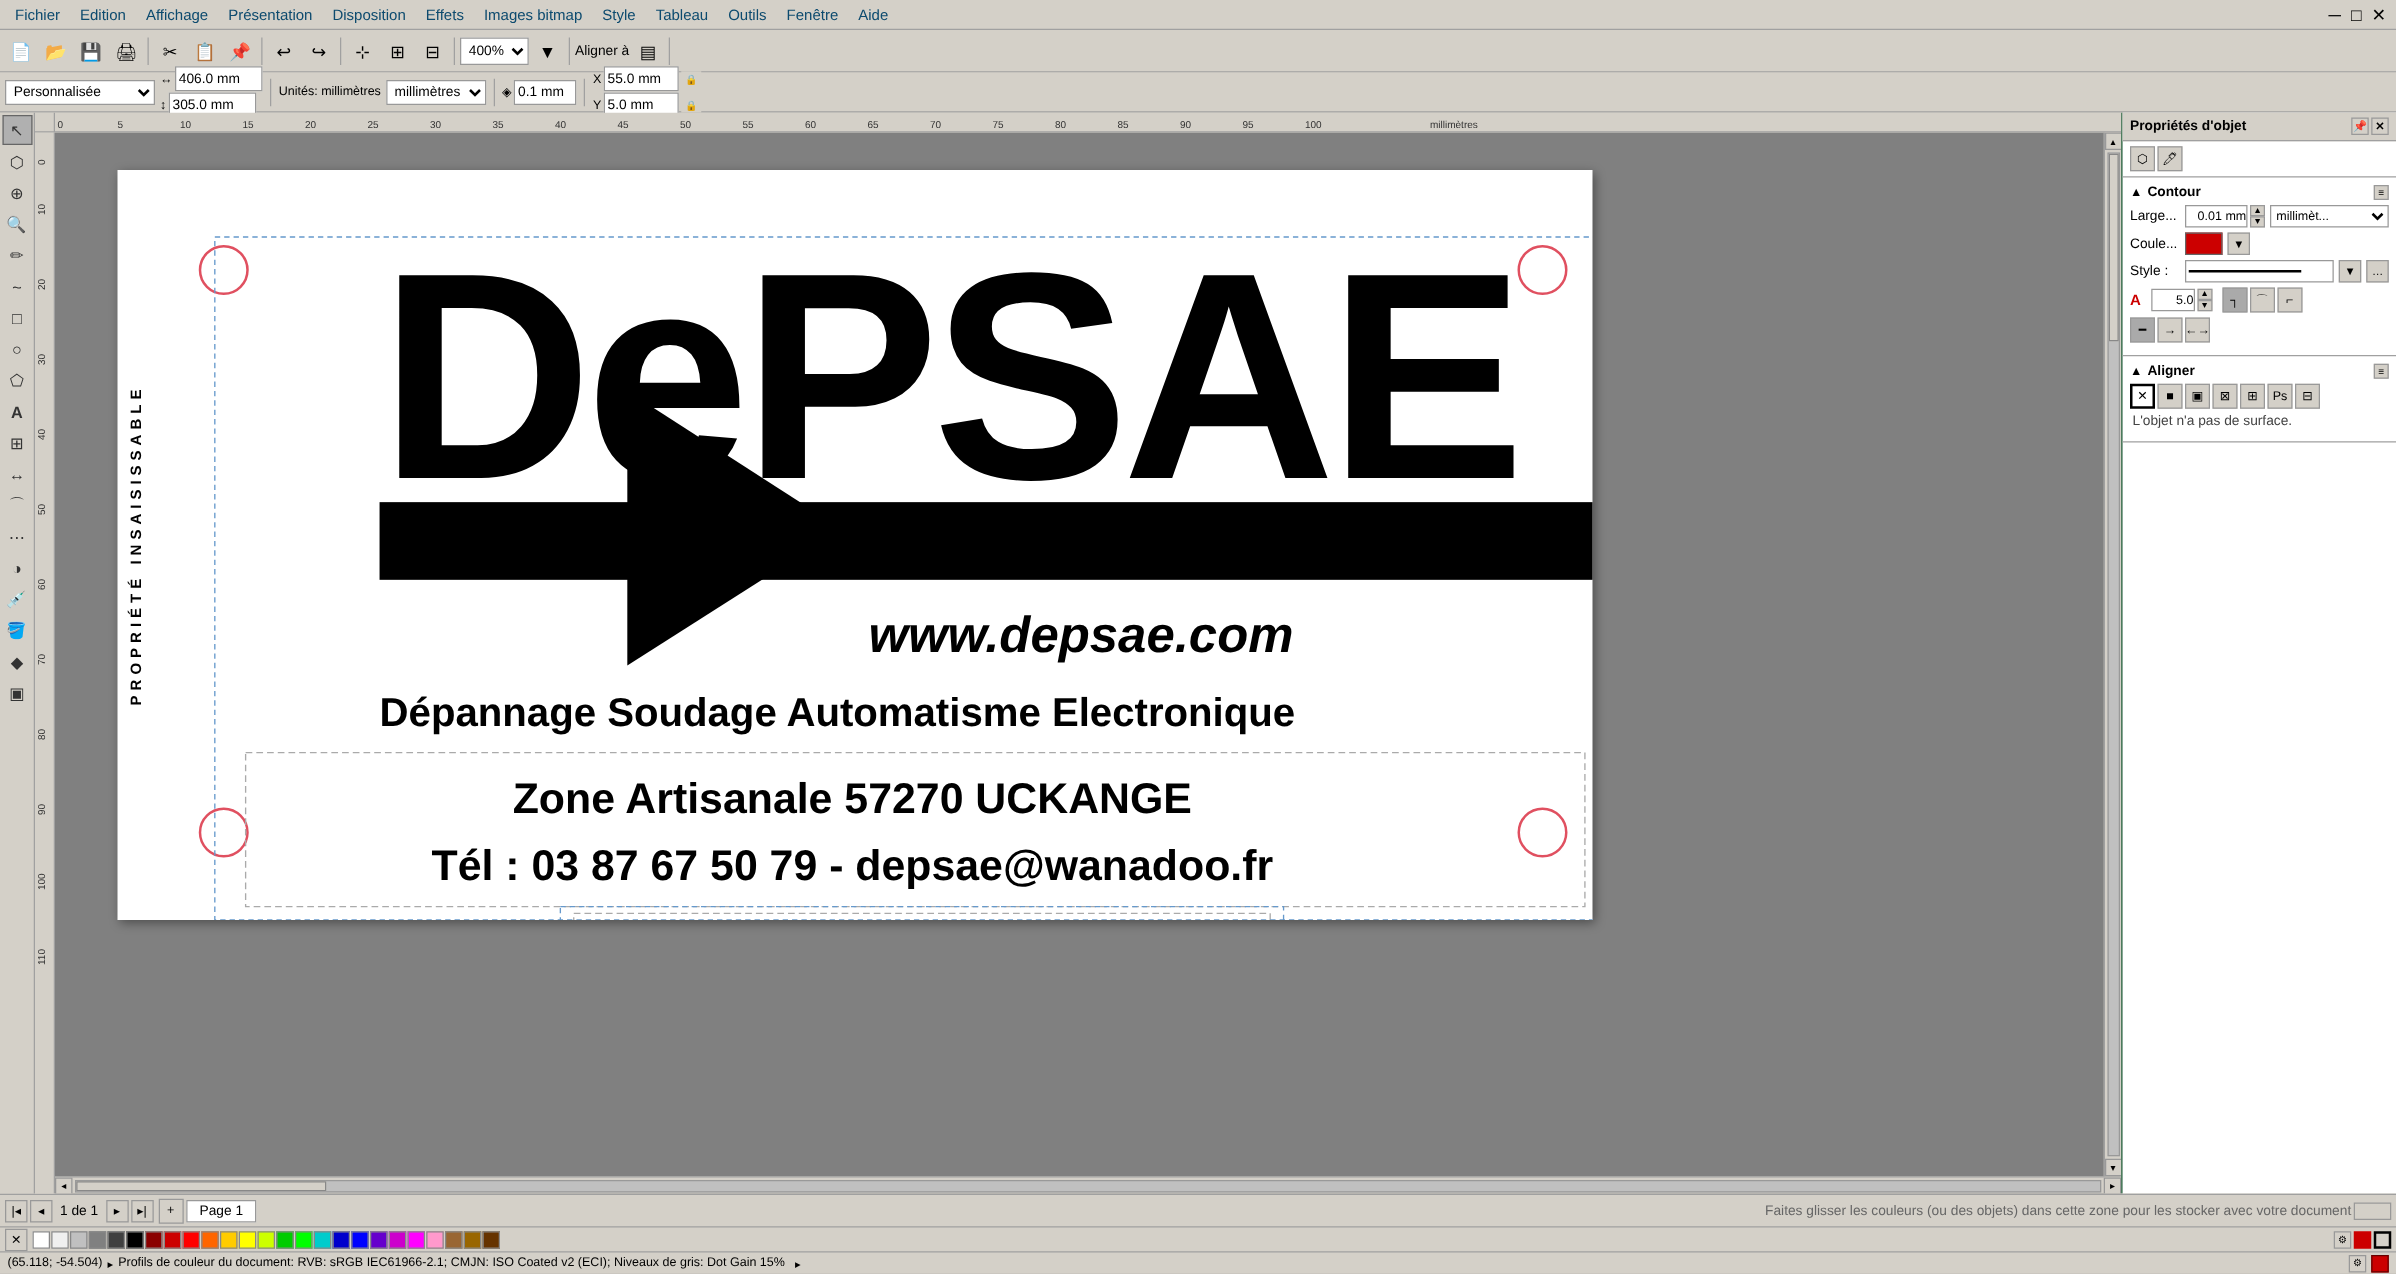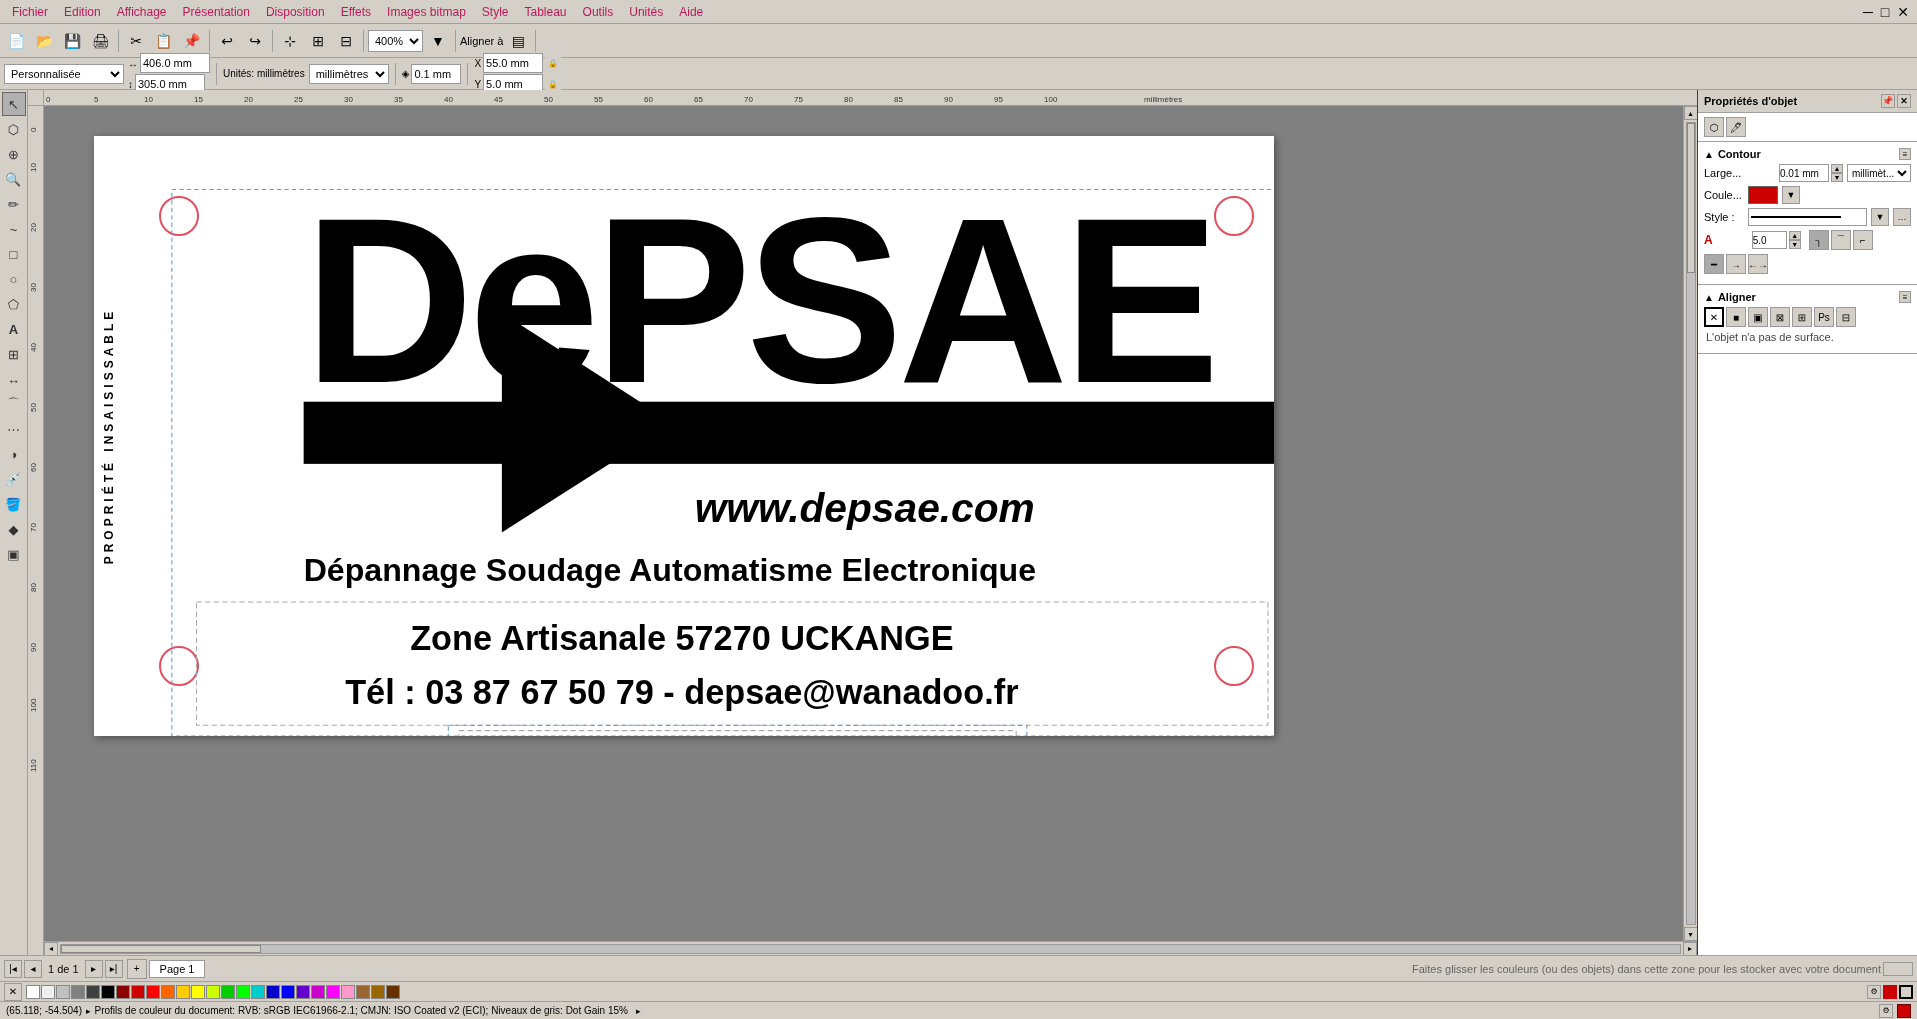--- a/index.html
+++ b/index.html
@@ -20,21 +20,21 @@
       background: #d4d0c8;
       height: 24px;
       padding: 0 4px;
       border-bottom: 1px solid #a0a0a0;
       flex-shrink: 0;
     }
     .menu-item {
       padding: 2px 8px;
       font-size: 12px;
       cursor: pointer;
-      color: #be185d;
+      color: #0c4a6e;
       text-align: center;
     }
 
     
     .toolbar {
       display: flex;
       align-items: center;
       background: #d4d0c8;
       height: 34px;
       padding: 2px 4px;
@@ -230,22 +230,21 @@
       font-size: 10px;
       display: flex; align-items: center; justify-content: center;
       cursor: pointer;
     }
     .panel-number-input {
       display: flex; align-items: center; gap: 2px;
     }
     .panel-number-input input {
       width: 40px; height: 18px;
       border: 1px solid #999; font-size: 10px;
-      text-align: left;
-      margin-left: 31px;
+      text-align: right;
     }
     .spin-btns {
       display: flex; flex-direction: column;
     }
     .spin-btn {
       width: 12px; height: 9px;
       background: #d4d0c8;
       border: 1px solid #999;
       font-size: 7px;
       display: flex; align-items: center; justify-content: center;
@@ -345,21 +344,21 @@
   <span class="menu-item">Fichier</span>
   <span class="menu-item">Edition</span>
   <span class="menu-item">Affichage</span>
   <span class="menu-item">Présentation</span>
   <span class="menu-item">Disposition</span>
   <span class="menu-item">Effets</span>
   <span class="menu-item">Images bitmap</span>
   <span class="menu-item">Style</span>
   <span class="menu-item">Tableau</span>
   <span class="menu-item">Outils</span>
-  <span class="menu-item">Unités</span>
+  <span class="menu-item">Fenêtre</span>
   <span class="menu-item">Aide</span>
   <div style="flex:1"></div>
   <span style="font-size:14px; cursor:pointer; padding:0 4px;">─</span>
   <span style="font-size:14px; cursor:pointer; padding:0 4px;">□</span>
   <span style="font-size:14px; cursor:pointer; padding:0 4px;">✕</span>
 </div>
 
 <div class="toolbar">
   <div class="toolbar-btn">📄</div>
   <div class="toolbar-btn">📂</div>

